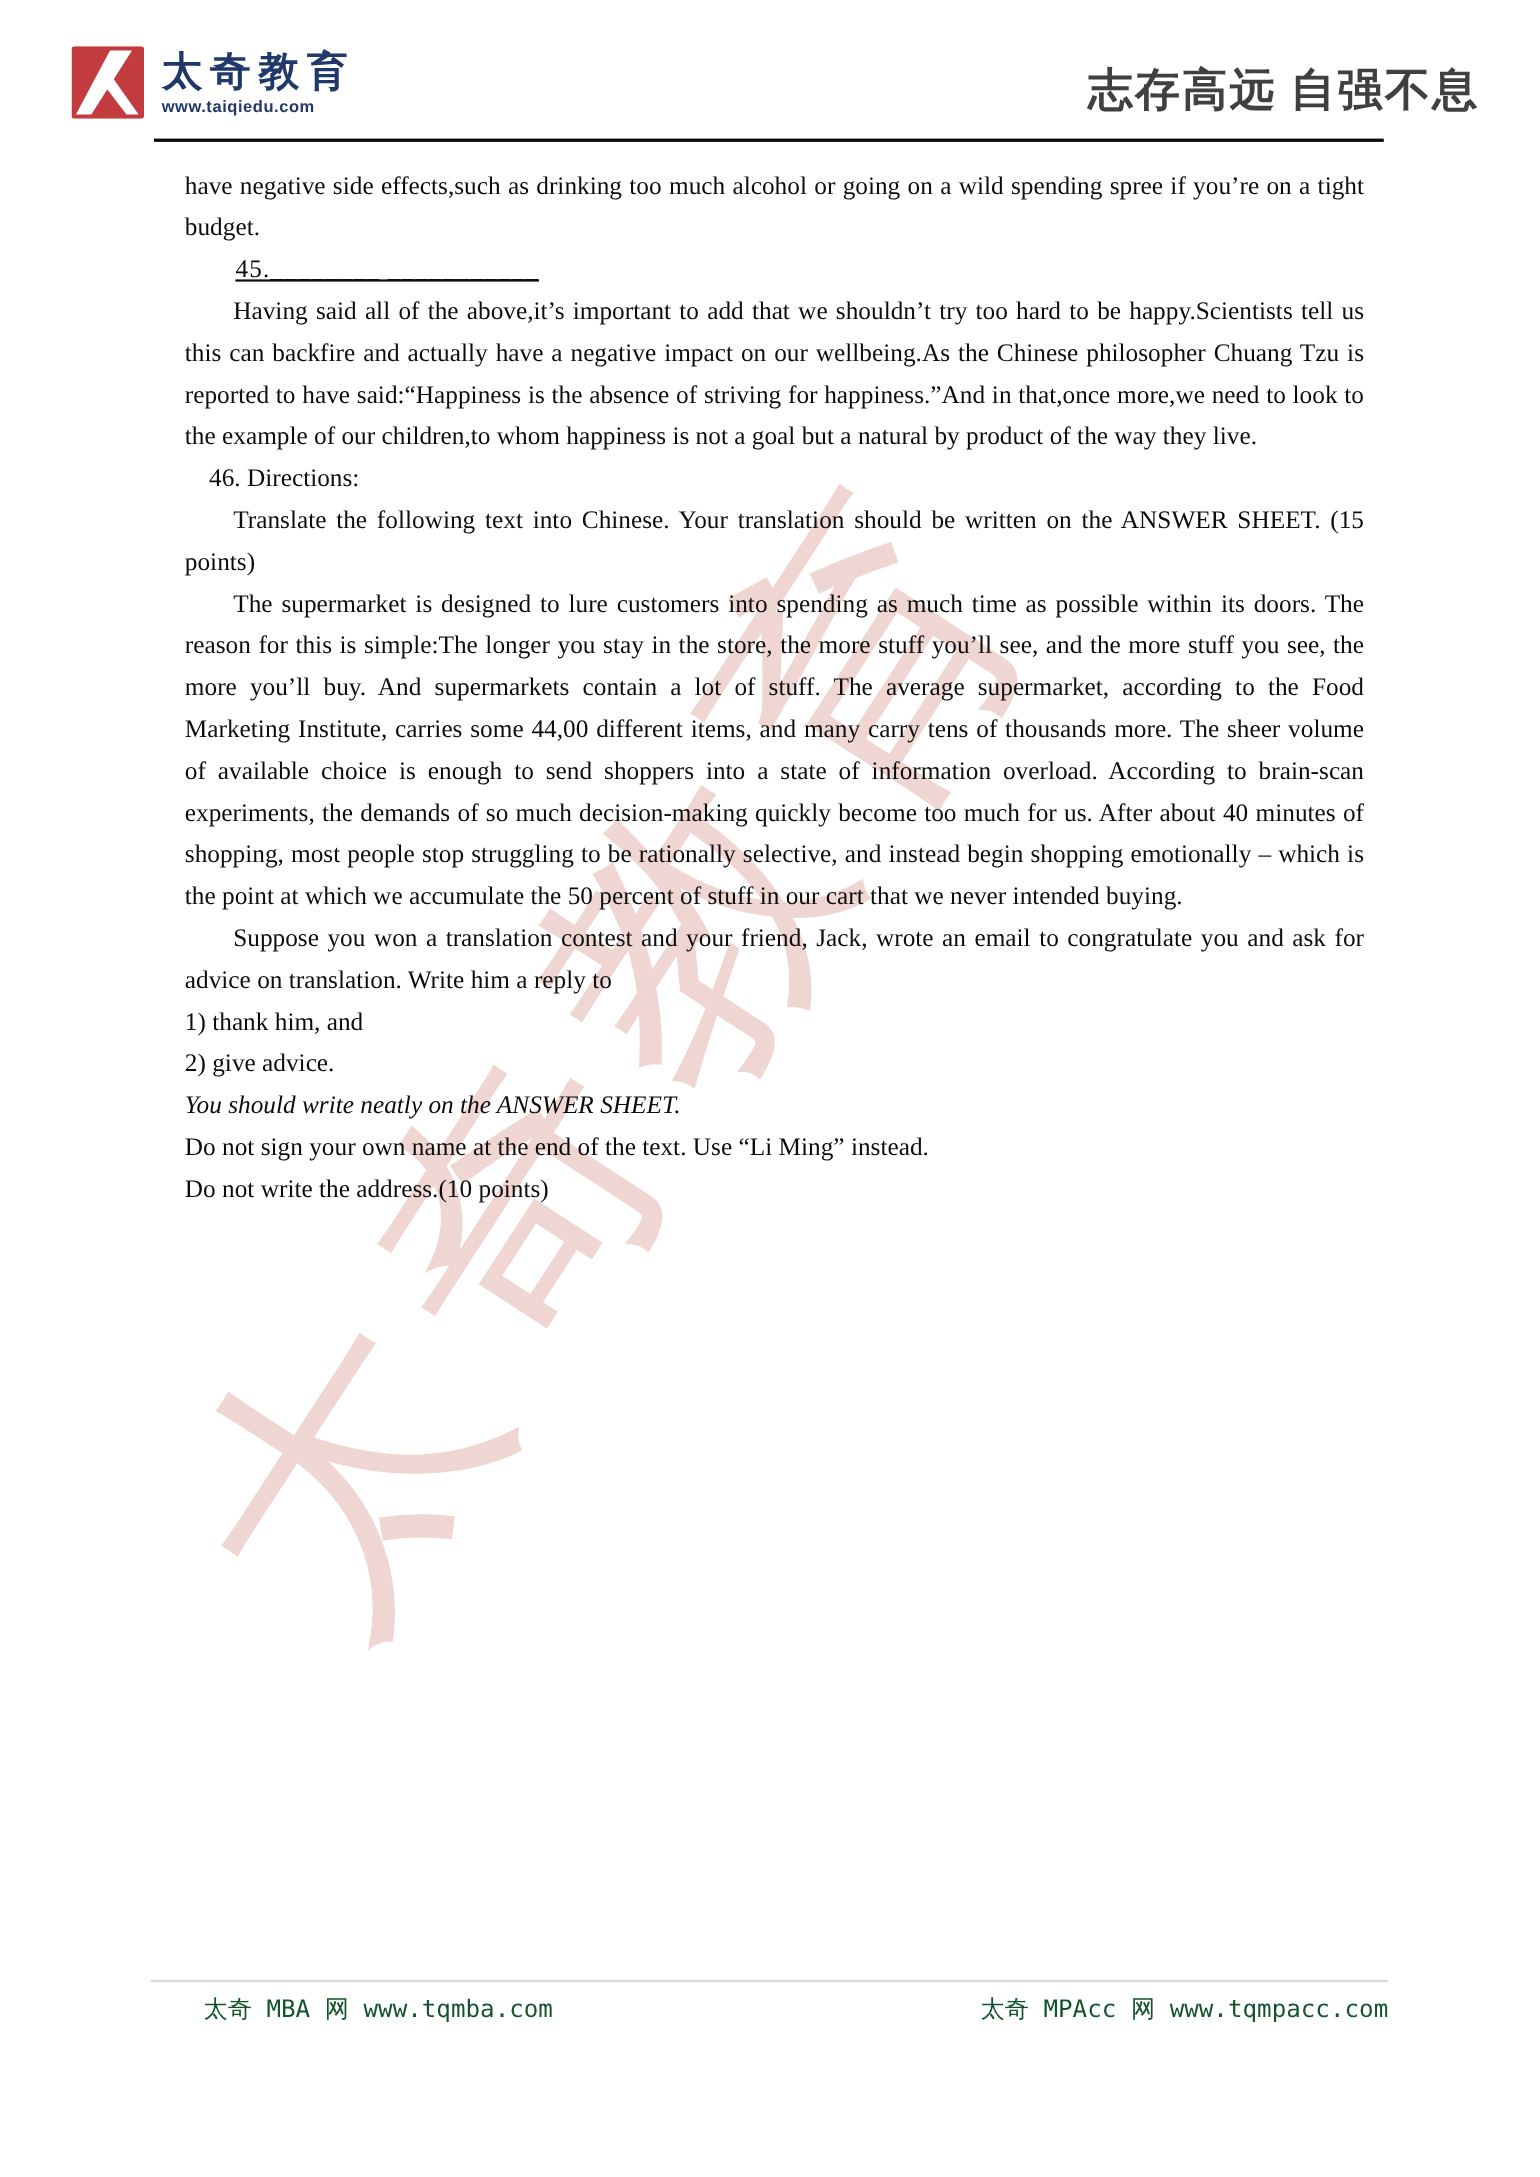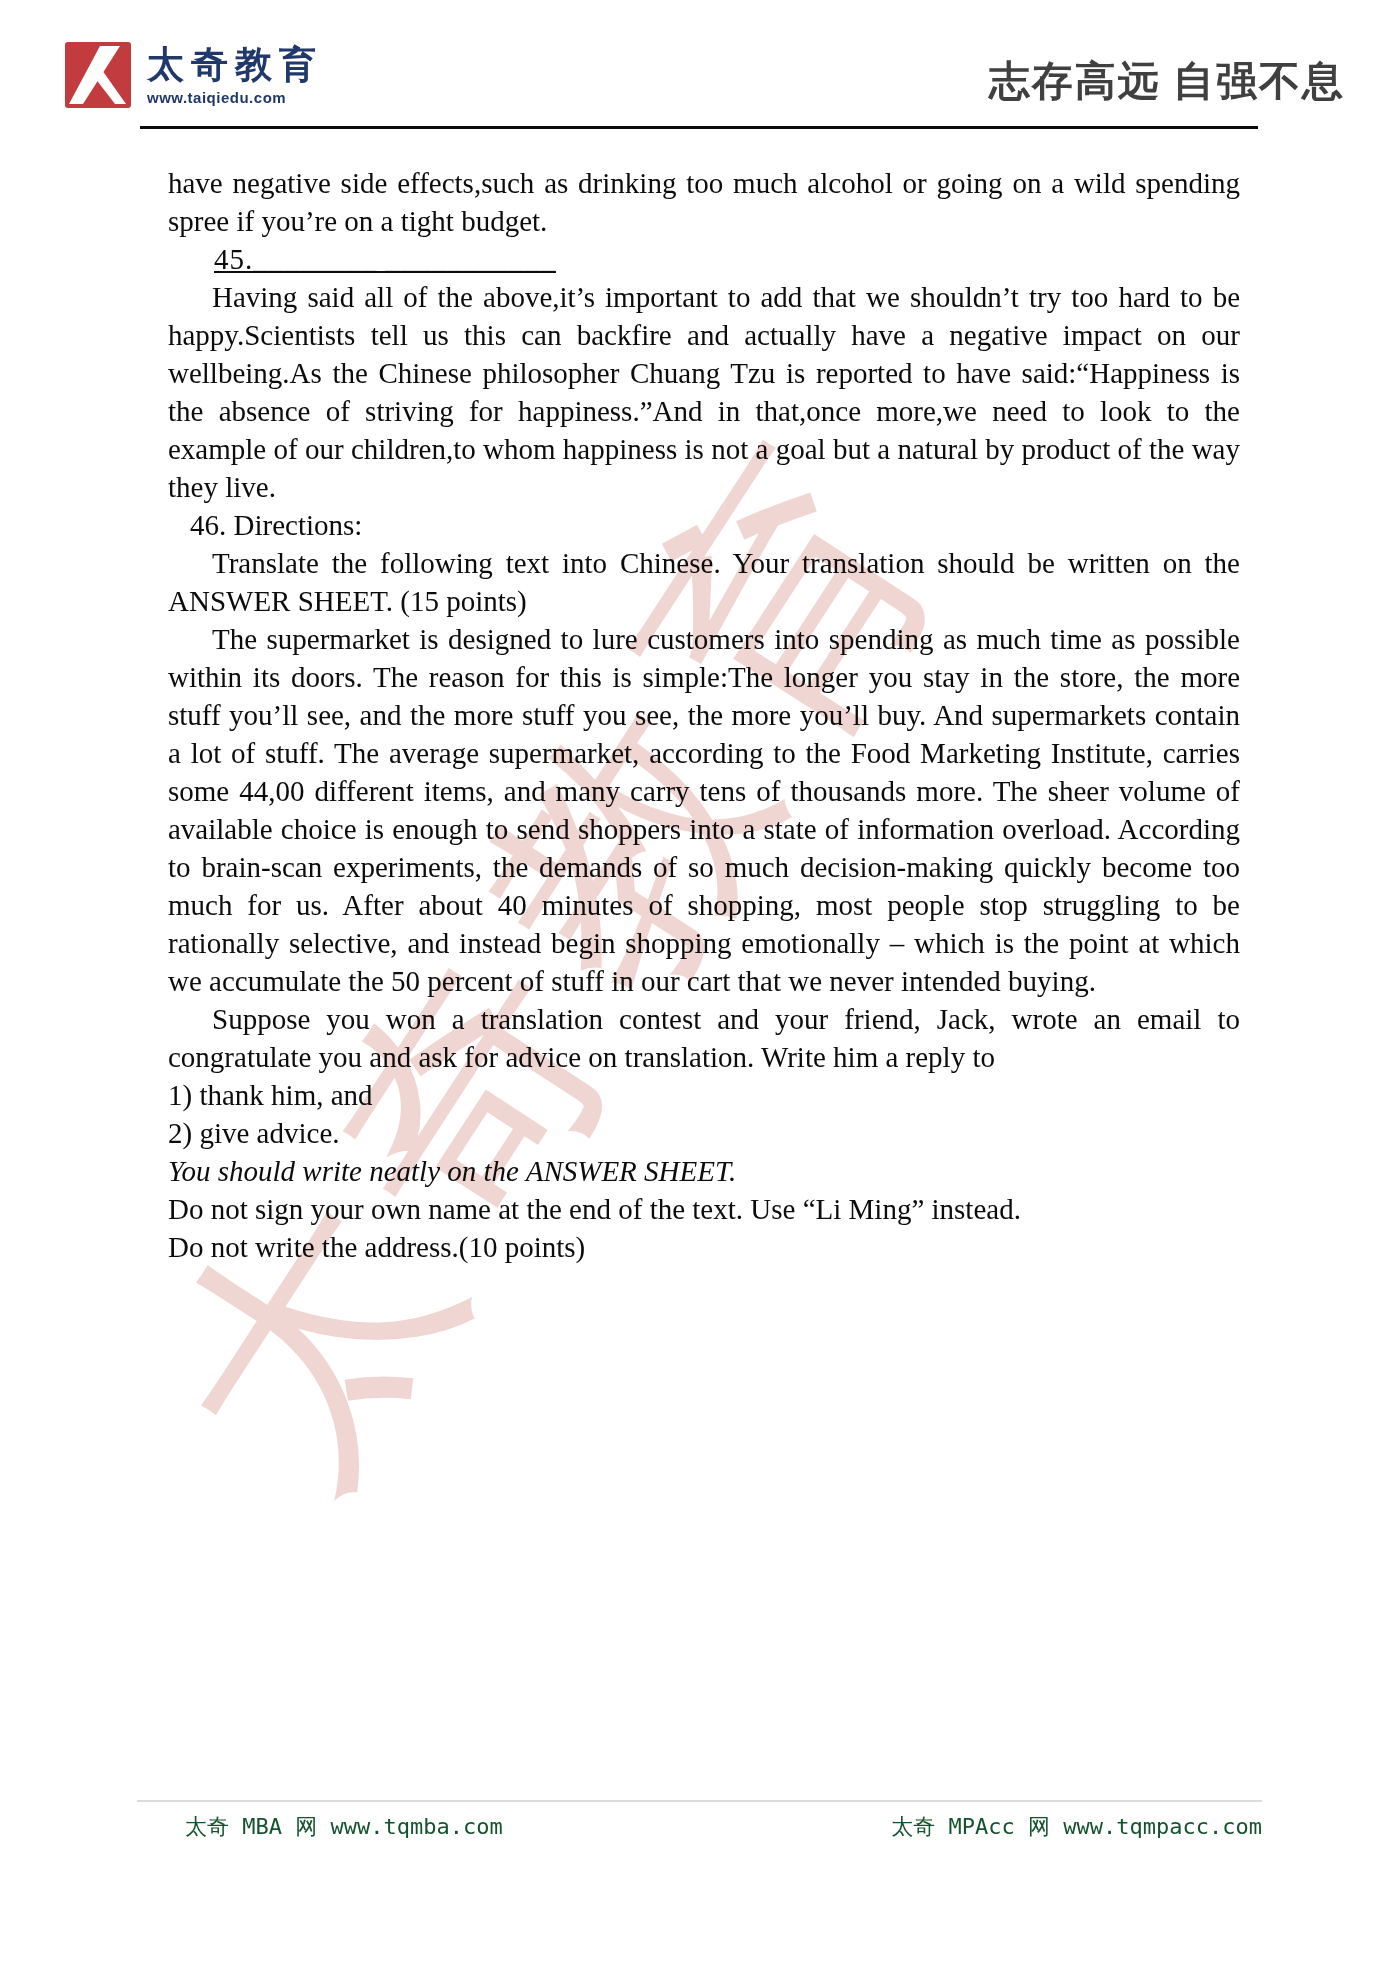--- a/index.html
+++ b/index.html
@@ -74,25 +74,25 @@
     left: 140px;
     width: 1118px;
     height: 3px;
     background: #0a0a0a;
     z-index: 2;
   }
 
   
   .content {
     position: absolute;
-    top: 164px;
+    top: 150px;
     left: 168px;
     width: 1072px;
     z-index: 1;
-    font-size: 29px;
+    font-size: 23px;
     line-height: 38px;
     text-align: justify;
   }
   .content p { margin: 0; }
   .para-indent { text-indent: 44px; }
   .q45-line { margin-top: 52px; padding-left: 46px; letter-spacing: 1px; text-decoration: underline; }
   .p-having { margin-top: 40px; }
   .h-directions1 { margin-top: 36px; padding-left: 22px; }
   .p-translate { margin-top: 40px; }
   .p-supermarket { margin-top: 40px; }

